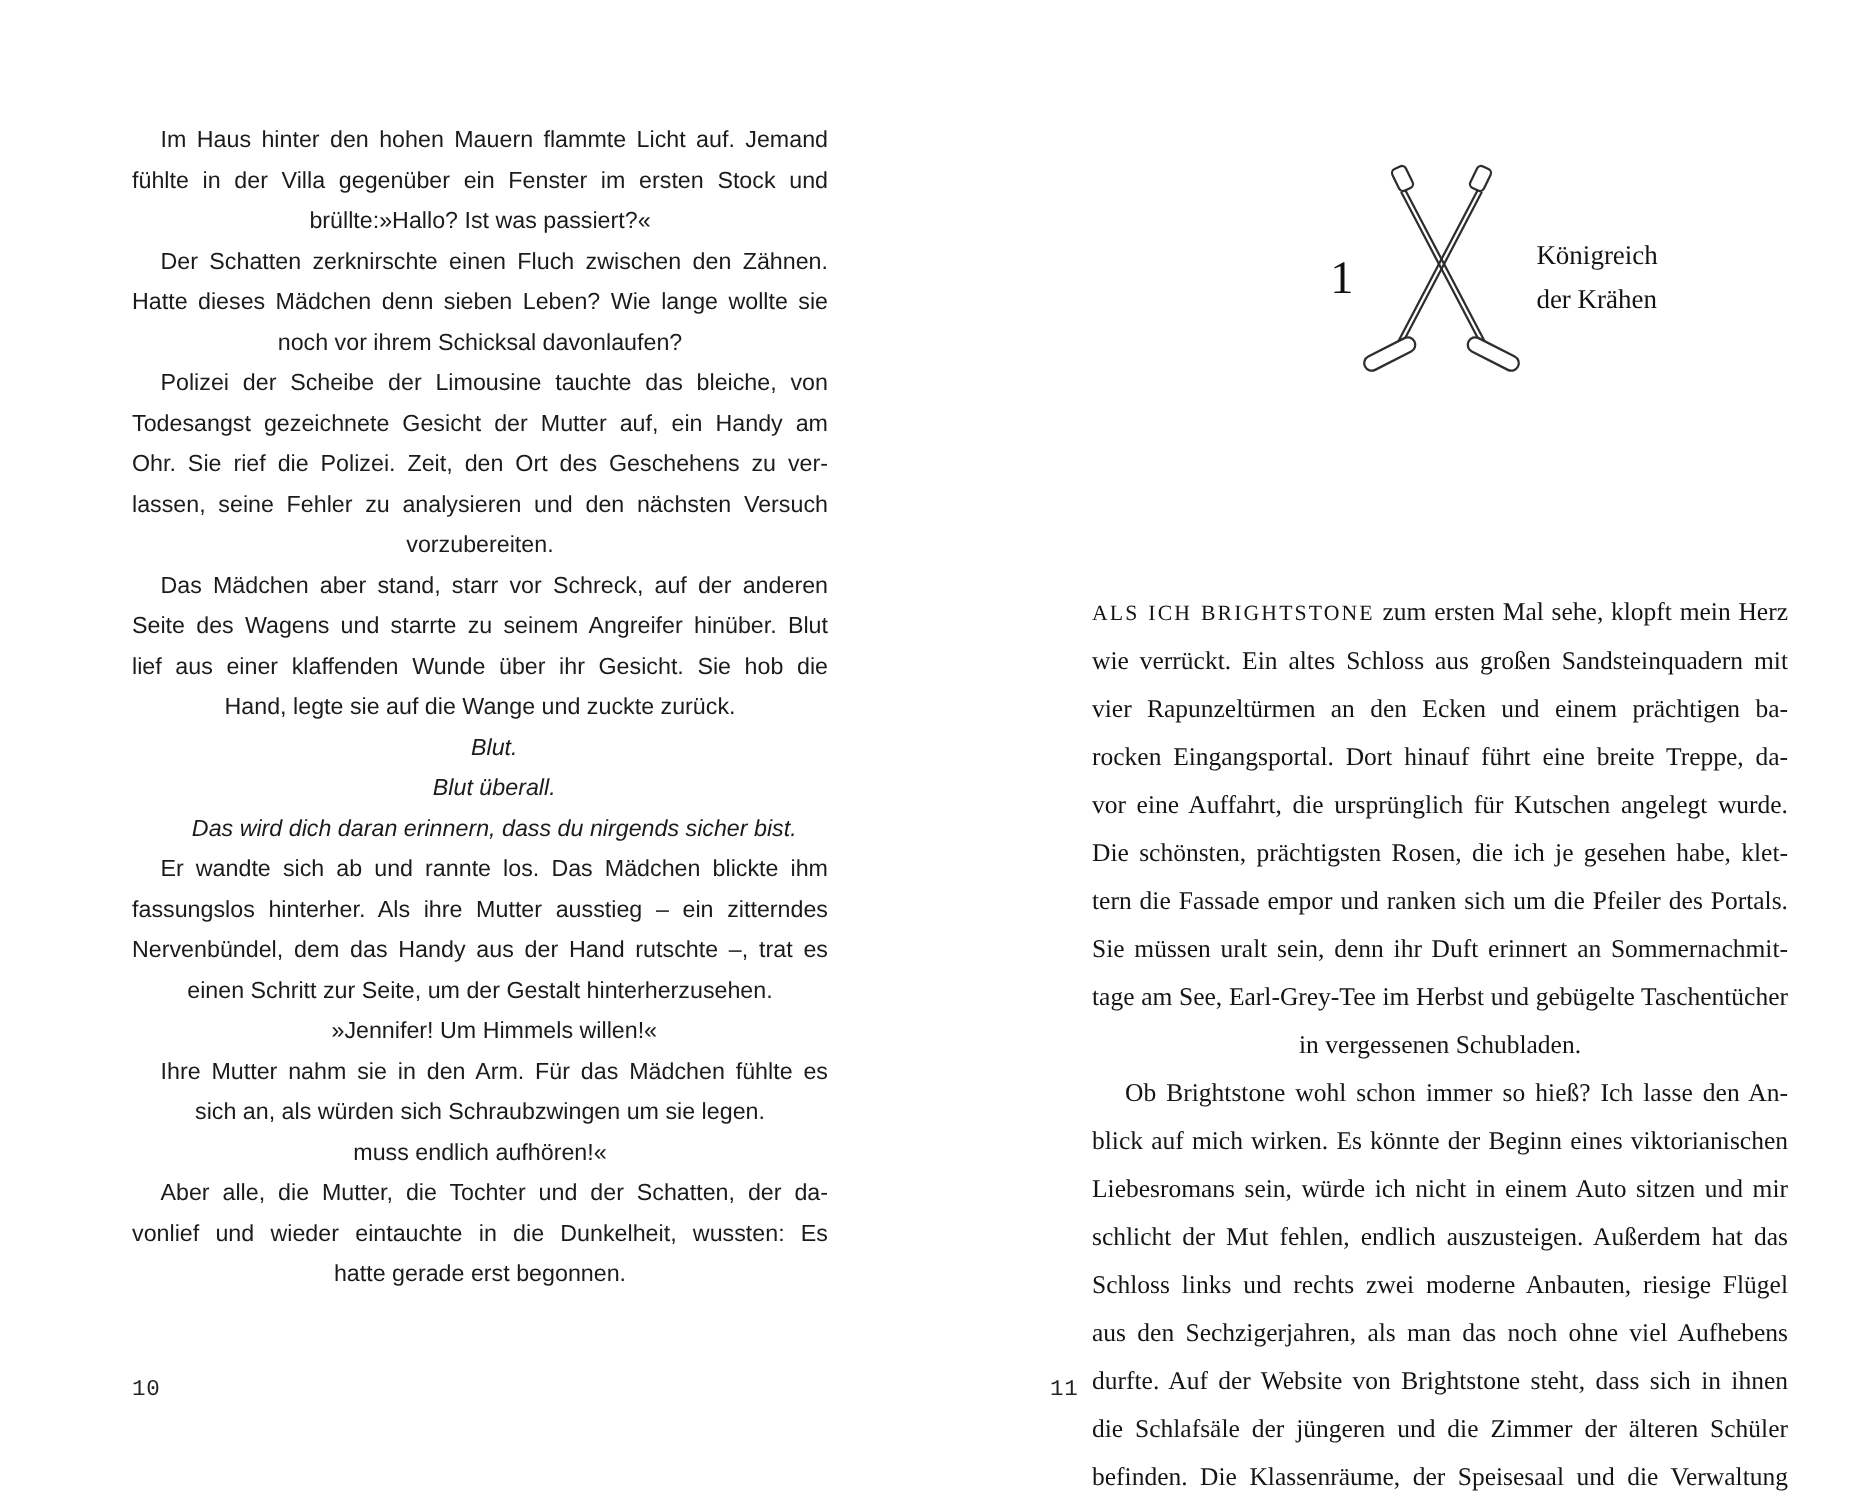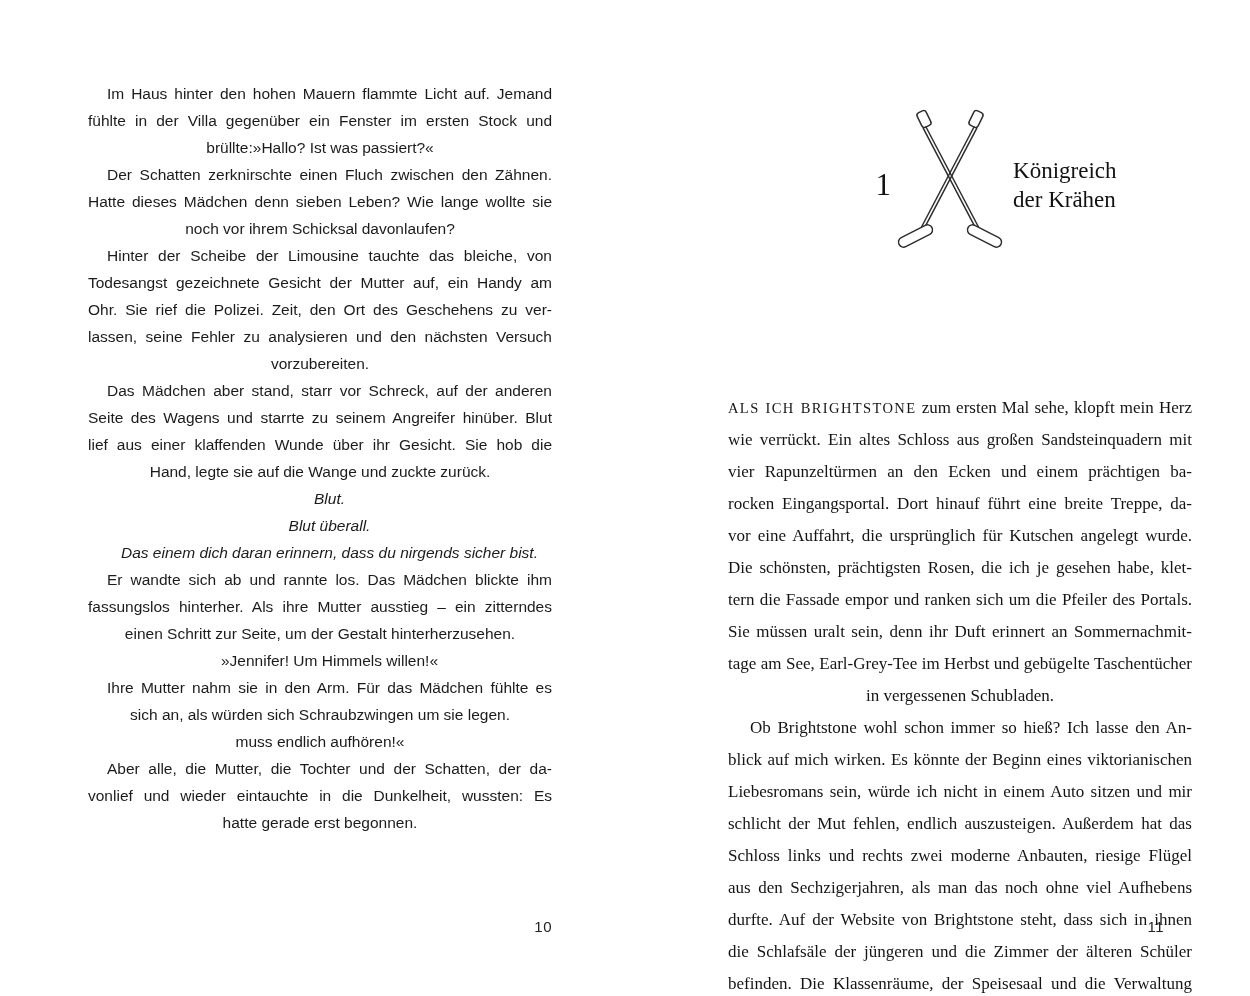--- a/index.html
+++ b/index.html
@@ -54,32 +54,32 @@
     color: #111111;
   }
   .chapter-number {
     font-size: 31px;
     margin-right: -16px;
     z-index: 2;
   }
   .ornament { flex: 0 0 auto; }
   .chapter-title {
     margin-left: -12px;
-    font-size: 23px;
+    font-size: 18px;
     line-height: 29px;
     color: #121212;
   }
 
   
   .pagenum {
     position: absolute;
     top: 918px;
     width: 464px;
-    text-align: right;
-    font-family: Liberation Sans, sans-serif;
+    text-align: left;
+    font-family: Liberation Mono, monospace;
     font-size: 15px;
     letter-spacing: 0.5px;
     color: #222222;
   }
   .pagenum.pn-left  { left: 88px; }
   .pagenum.pn-right { left: 75px; }
 </style>
 </head>
 <body>
 
@@ -91,44 +91,45 @@
           <div class="line jline indent">Im Haus hinter den hohen Mauern flammte Licht auf. Jemand</div>
           <div class="line jline">fühlte in der Villa gegenüber ein Fenster im ersten Stock und</div>
           <div class="line">brüllte:»Hallo? Ist was passiert?«</div>
         </div>
         <div class="para">
           <div class="line jline indent">Der Schatten zerknirschte einen Fluch zwischen den Zähnen.</div>
           <div class="line jline">Hatte dieses Mädchen denn sieben Leben? Wie lange wollte sie</div>
           <div class="line">noch vor ihrem Schicksal davonlaufen?</div>
         </div>
         <div class="para">
-          <div class="line jline indent">Hinter der Scheibe der Limousine tauchte das bleiche, von</div>
+          <div class="line jline indent">Polizei der Scheibe der Limousine tauchte das bleiche, von</div>
           <div class="line jline">Todesangst gezeichnete Gesicht der Mutter auf, ein Handy am</div>
           <div class="line jline">Ohr. Sie rief die Polizei. Zeit, den Ort des Geschehens zu ver-</div>
           <div class="line jline">lassen, seine Fehler zu analysieren und den nächsten Versuch</div>
           <div class="line">vorzubereiten.</div>
         </div>
         <div class="para">
           <div class="line jline indent">Das Mädchen aber stand, starr vor Schreck, auf der anderen</div>
           <div class="line jline">Seite des Wagens und starrte zu seinem Angreifer hinüber. Blut</div>
           <div class="line jline">lief aus einer klaffenden Wunde über ihr Gesicht. Sie hob die</div>
           <div class="line">Hand, legte sie auf die Wange und zuckte zurück.</div>
         </div>
         <div class="para italic">
           <div class="line indent">Blut.</div>
         </div>
         <div class="para italic">
           <div class="line indent">Blut überall.</div>
         </div>
         <div class="para italic">
-          <div class="line indent">Das einem dich daran erinnern, dass du nirgends sicher bist.</div>
+          <div class="line indent">Das wird dich daran erinnern, dass du nirgends sicher bist.</div>
         </div>
         <div class="para">
           <div class="line jline indent">Er wandte sich ab und rannte los. Das Mädchen blickte ihm</div>
           <div class="line jline">fassungslos hinterher. Als ihre Mutter ausstieg – ein zitterndes</div>
+          <div class="line jline">Nervenbündel, dem das Handy aus der Hand rutschte –, trat es</div>
           <div class="line">einen Schritt zur Seite, um der Gestalt hinterherzusehen.</div>
         </div>
         <div class="para">
           <div class="line indent">»Jennifer! Um Himmels willen!«</div>
         </div>
         <div class="para">
           <div class="line jline indent">Ihre Mutter nahm sie in den Arm. Für das Mädchen fühlte es</div>
           <div class="line">sich an, als würden sich Schraubzwingen um sie legen.</div>
         </div>
         <div class="para">

